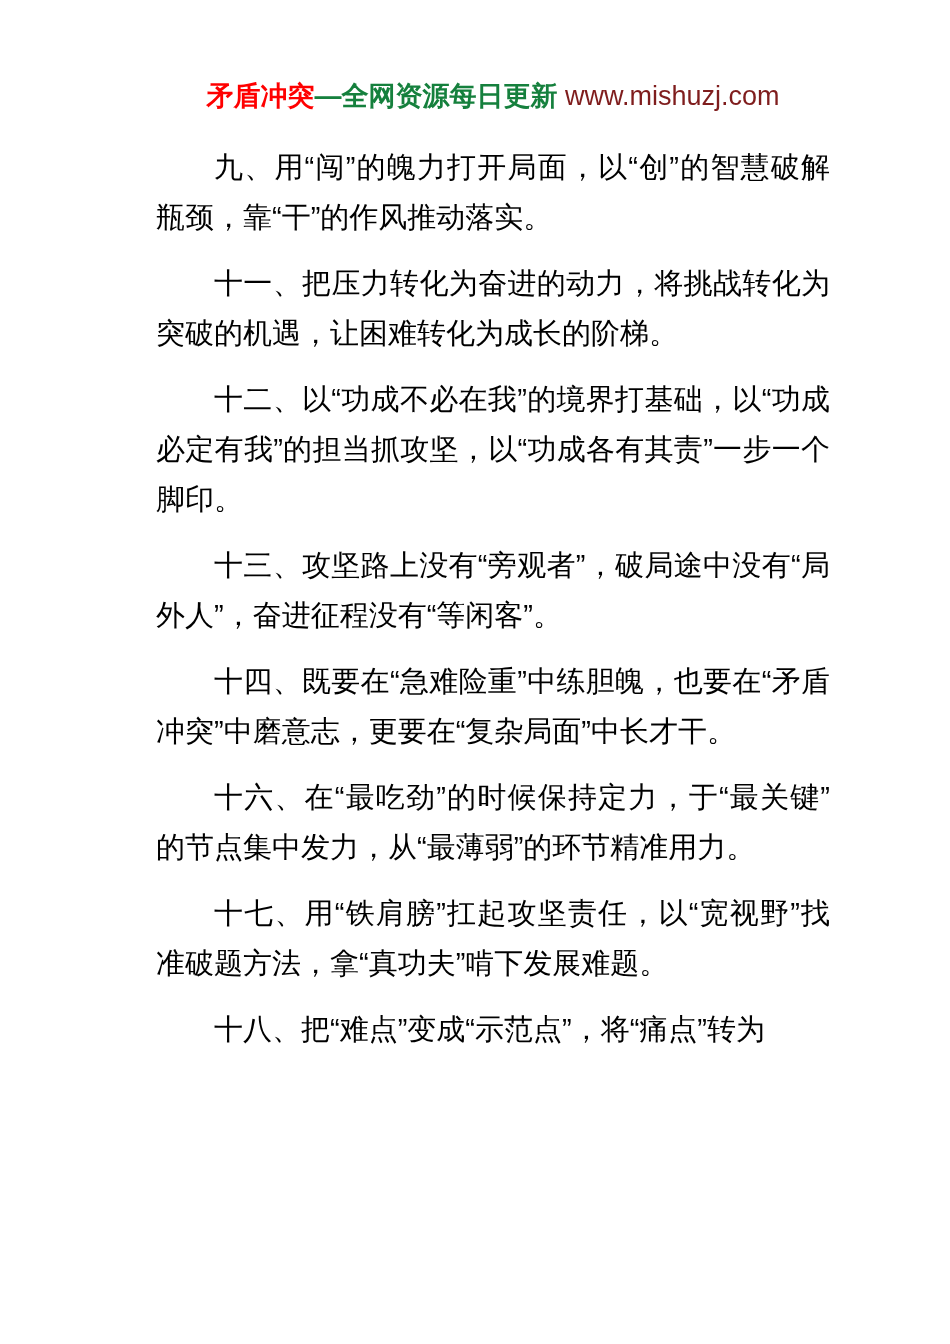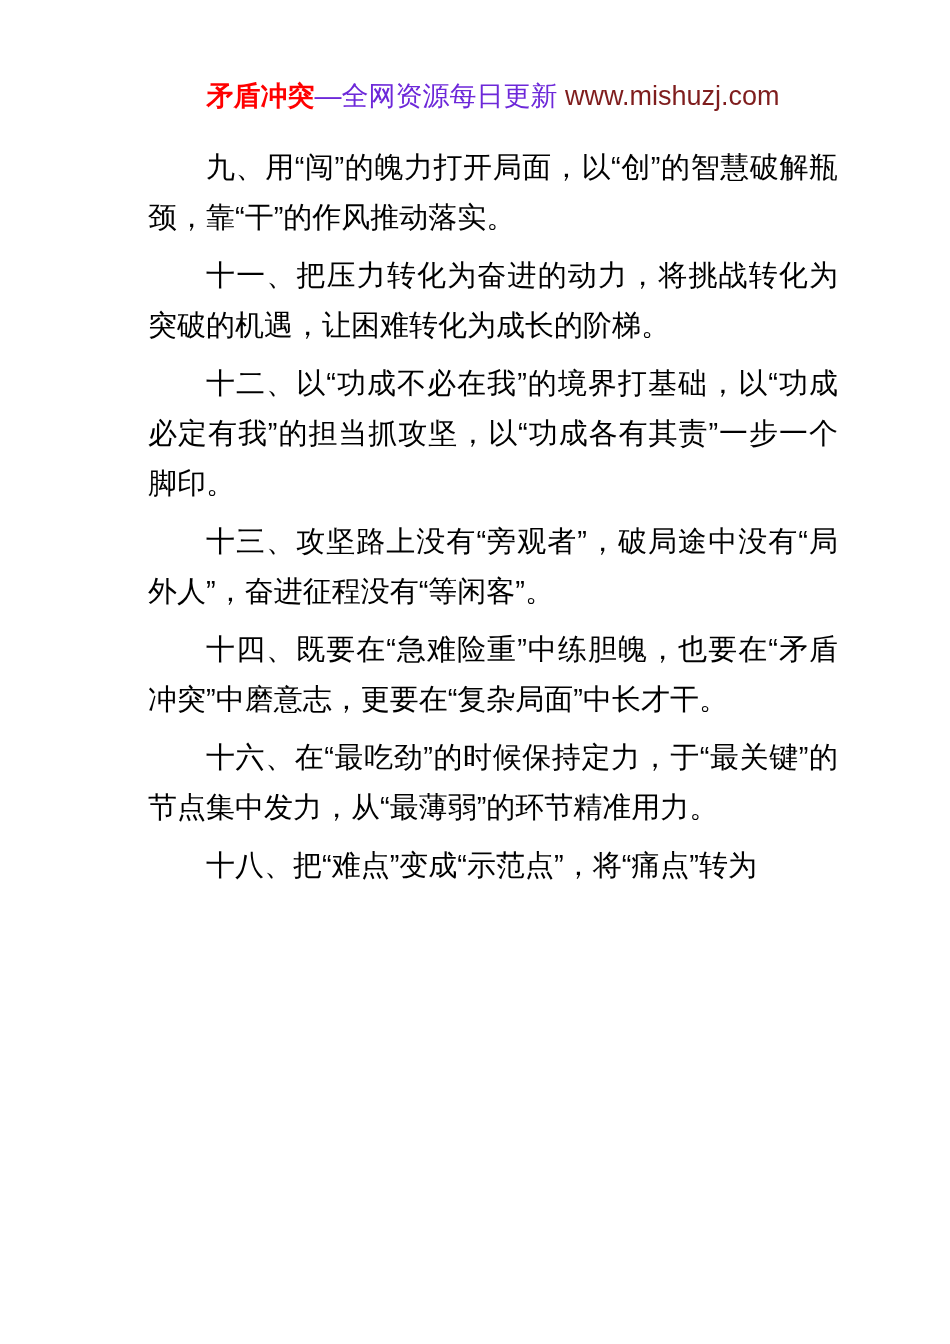--- a/index.html
+++ b/index.html
@@ -23,51 +23,52 @@
     line-height: 36px;
     white-space: nowrap;
     margin: 0 0 28px 0;
     color: #000000;
   }
   .site-name {
     color: #ff0000;
     font-weight: bold;
   }
   .tagline {
-    color: #6d28d9;
-    font-weight: normal;
+    color: #15803d;
+    font-weight: bold;
   }
   .site-url {
     color: #7f1d1d;
     font-weight: normal;
     text-decoration: none;
     cursor: pointer;
   }
   .content {
     font-size: 29px;
     line-height: 50px;
     color: #000000;
     text-align: justify;
   }
   .content p {
-    margin: 8px;
+    margin: 16px;
     padding: 0;
     text-indent: 2em;
   }
 </style>
 </head>
 <body>
 
 <div class="page">
 
   <div class="header"><span class="site-name">矛盾冲突</span><span class="tagline">—全网资源每日更新 </span><span class="site-url">www.mishuzj.com</span></div>
 
   <div class="content">
     <p>九、用“闯”的魄力打开局面，以“创”的智慧破解瓶颈，靠“干”的作风推动落实。</p>
     <p>十一、把压力转化为奋进的动力，将挑战转化为突破的机遇，让困难转化为成长的阶梯。</p>
     <p>十二、以“功成不必在我”的境界打基础，以“功成必定有我”的担当抓攻坚，以“功成各有其责”一步一个脚印。</p>
     <p>十三、攻坚路上没有“旁观者”，破局途中没有“局外人”，奋进征程没有“等闲客”。</p>
     <p>十四、既要在“急难险重”中练胆魄，也要在“矛盾冲突”中磨意志，更要在“复杂局面”中长才干。</p>
     <p>十六、在“最吃劲”的时候保持定力，于“最关键”的节点集中发力，从“最薄弱”的环节精准用力。</p>
+    <p>十七、用“铁肩膀”扛起攻坚责任，以“宽视野”找准破题方法，拿“真功夫”啃下发展难题。</p>
     <p>十八、把“难点”变成“示范点”，将“痛点”转为</p>
   </div>
 
 </div>
 
 </body></html>

